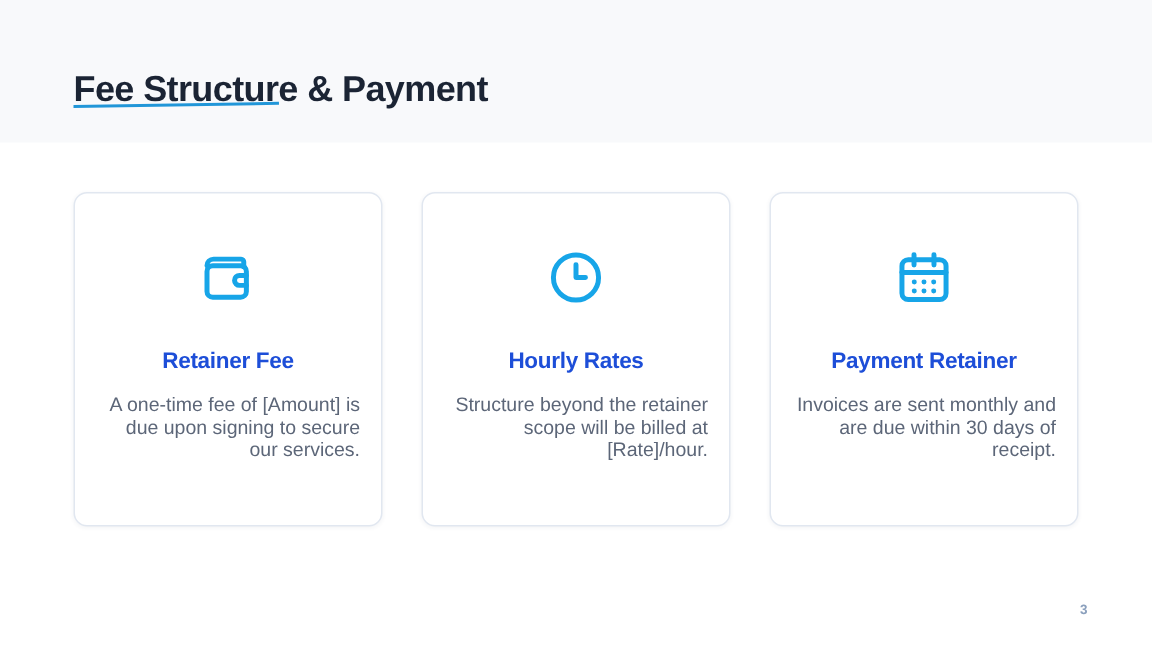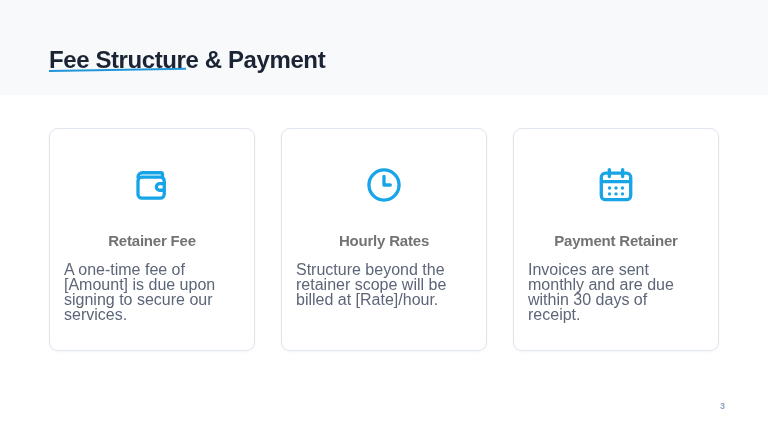--- a/index.html
+++ b/index.html
@@ -90,32 +90,32 @@
     align-items: center;
     justify-content: center;
     margin-bottom: 24px;
   }
 
   .card-icon svg { display: block; }
 
   .card-title {
     font-size: 15px;
     font-weight: bold;
-    color: #737373;
+    color: #1d4ed8;
     letter-spacing: -0.2px;
     text-align: center;
     margin-bottom: 13px;
     white-space: nowrap;
   }
 
   .card-body {
-    font-size: 16px;
+    font-size: 13px;
     line-height: 15px;
     color: #5c6678;
-    text-align: left;
+    text-align: right;
     max-width: 178px;
   }
 
   
   .page-number {
     position: absolute;
     right: 43px;
     bottom: 21px;
     font-size: 9px;
     font-weight: bold;

